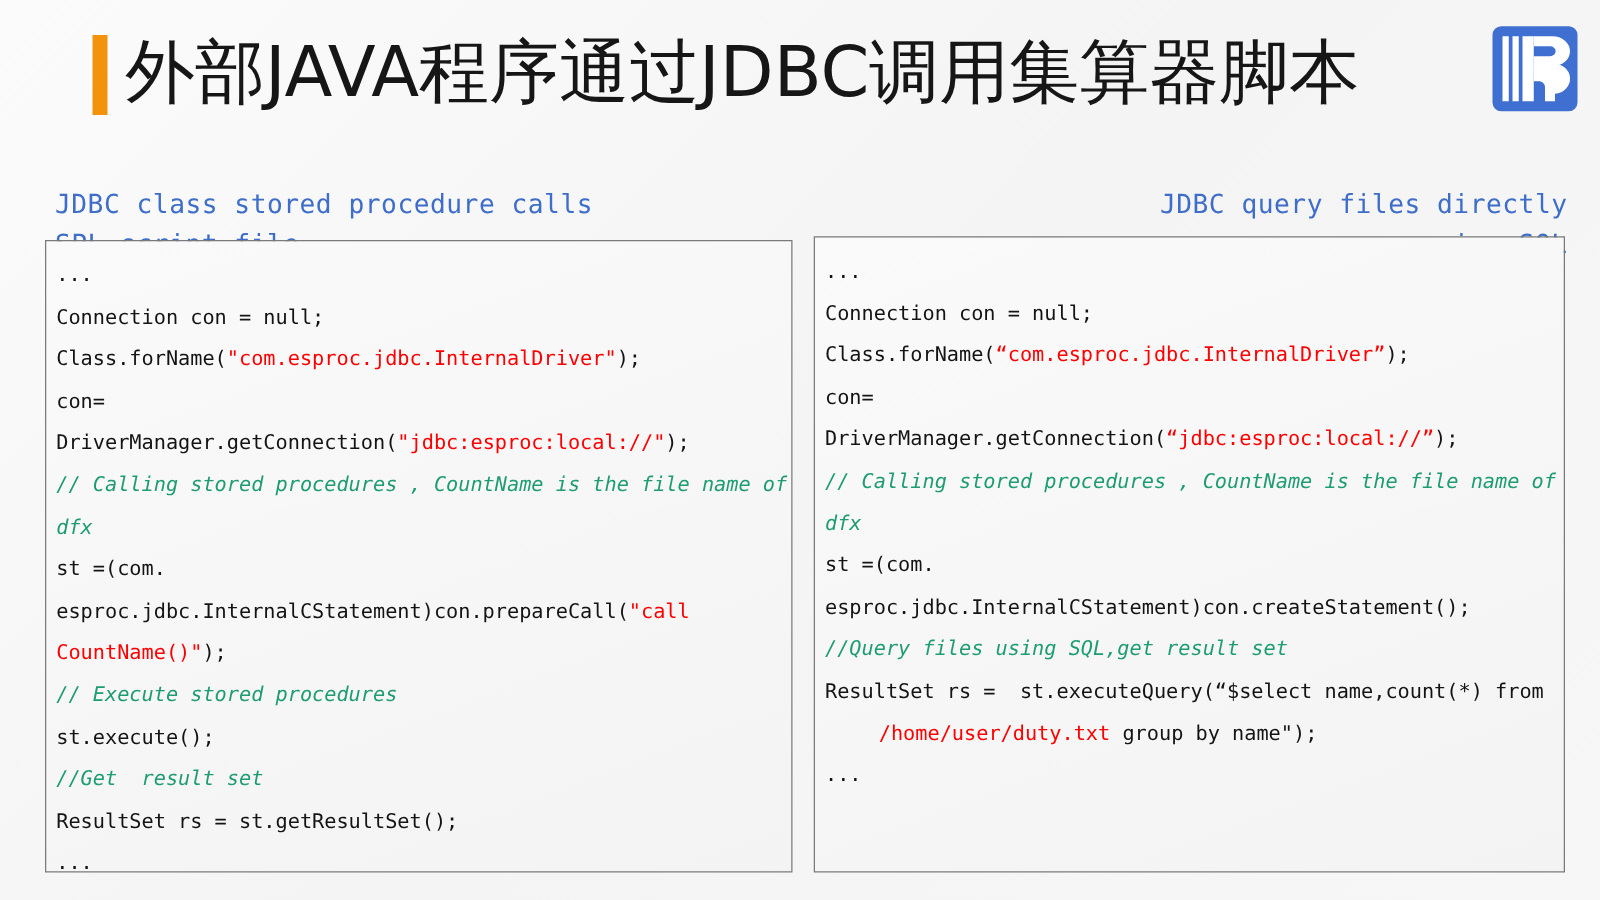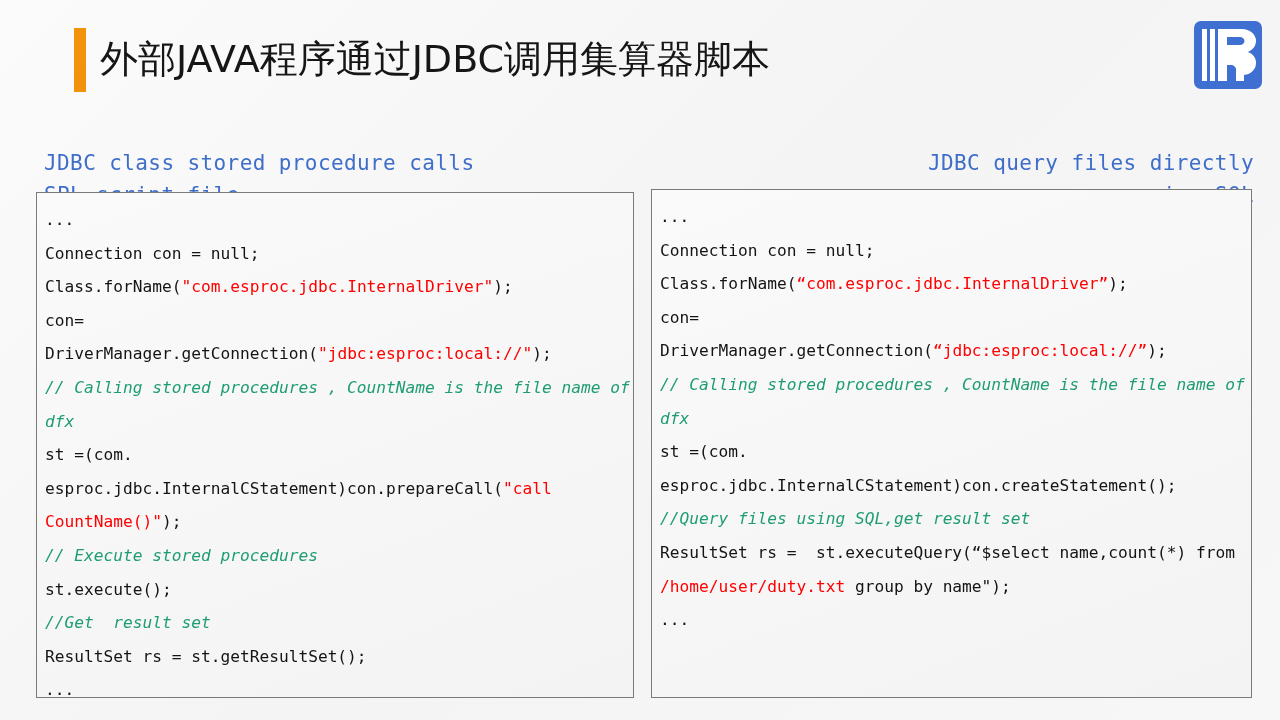--- a/index.html
+++ b/index.html
@@ -36,21 +36,21 @@
     width: 12px;
     height: 64px;
     background: #f2930d;
   }
   #page-title {
     position: absolute;
     left: 100px;
     top: 20px;
     height: 78px;
     line-height: 78px;
-    font-size: 38px;
+    font-size: 56px;
     font-weight: 400;
     color: #161616;
     letter-spacing: 0px;
     white-space: nowrap;
     font-family: "DejaVu Sans", "Liberation Sans", sans-serif;
   }
   #brand-logo {
     position: absolute;
     right: 16px;
     top: 19px;
@@ -101,21 +101,21 @@
     padding: 10px 0 0 8px;
     font-family: "DejaVu Sans Mono", "Liberation Mono", monospace;
     font-size: 16.2px;
     line-height: 33.6px;
     color: #141414;
     white-space: pre-wrap;
     word-break: normal;
   }
   .code-line { white-space: pre-wrap; }
   .tok-str     { color: #ff0000; }
-  .tok-path    { color: #ff0000; }
+  .tok-path    { color: #ff0000; margin-left: 43px; }
   .tok-comment { color: #1f9d72; font-style: italic; }
 
   
   .logo-svg { display: block; }
 </style>
 </head>
 <body>
 
 <div id="slide">
 

